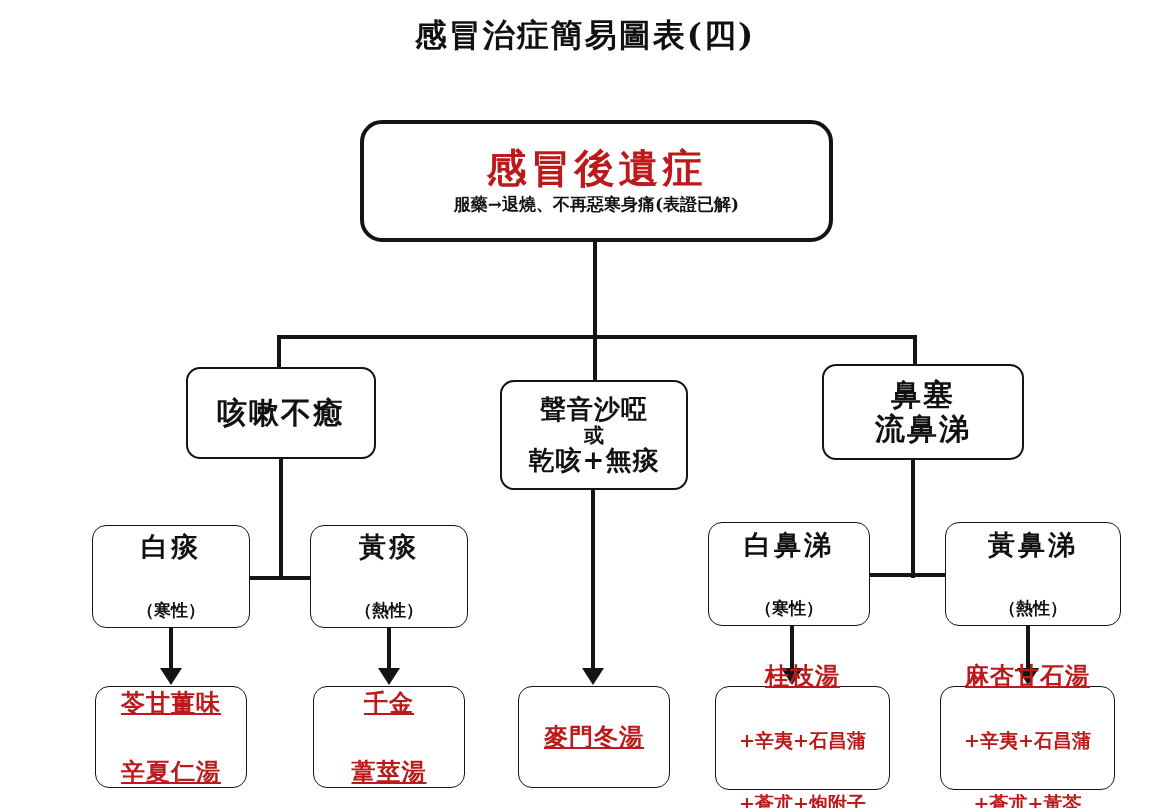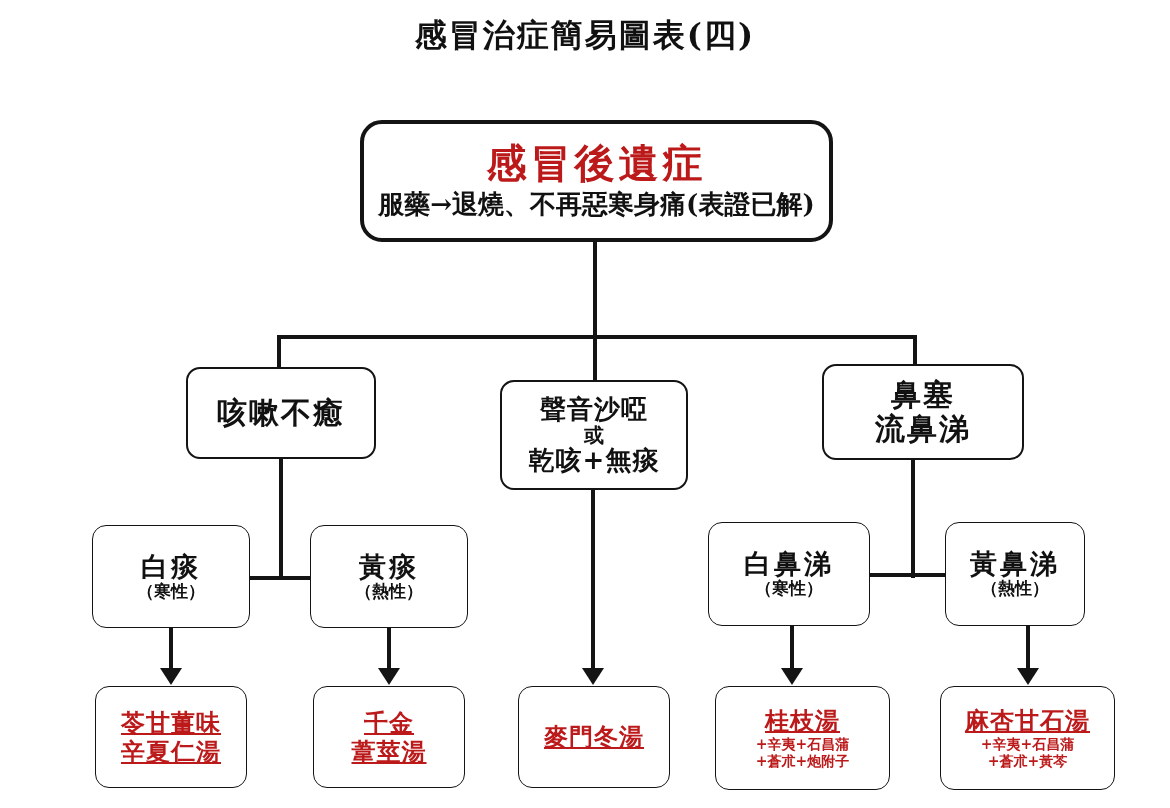--- a/index.html
+++ b/index.html
@@ -48,44 +48,45 @@
     text-align: center;
     z-index: 3;
     font-family: "DejaVu Serif", "Liberation Serif", serif;
   }
   .node.thick {
     border-width: 4px;
     border-radius: 22px;
   }
   .node.thin {
     border-width: 1.6px;
+    gap: 39px;
   }
 
   .line-red {
     color: #BC1A1A;
     font-weight: bold;
     white-space: nowrap;
   }
   .line-black {
     color: #111111;
     font-weight: bold;
     white-space: nowrap;
   }
   .u { text-decoration: underline; text-underline-offset: 2px; }
 
   
   .t-root-main { font-size: 40px; letter-spacing: 4px; line-height: 1.05; }
-  .t-root-sub  { font-size: 26px; letter-spacing: 0px; line-height: 1.15; margin-top: 6px;}
+  .t-root-sub  { font-size: 17px; letter-spacing: 0px; line-height: 1.15; margin-top: 6px;}
   .t-lvl2-big  { font-size: 30px; letter-spacing: 2px; line-height: 1.15; }
   .t-lvl2-mid  { font-size: 26px; letter-spacing: 1px; line-height: 1.12; }
   .t-lvl2-sm   { font-size: 20px; letter-spacing: 0px; line-height: 1.12; }
   .t-lvl3-big  { font-size: 27px; letter-spacing: 3px; line-height: 1.12; }
   .t-lvl3-sm   { font-size: 17px; letter-spacing: 0px; line-height: 1.15; }
   .t-rx-big    { font-size: 24px; letter-spacing: 1px; line-height: 1.22; }
-  .t-rx-sm     { font-size: 14px; letter-spacing: 0px; line-height: 1.22; }
+  .t-rx-sm     { font-size: 19px; letter-spacing: 0px; line-height: 1.22; }
 
   
   .conn {
     position: absolute;
     background: #141414;
     z-index: 1;
   }
   .conn.v { width: 4px; }
   .conn.h { height: 4px; }
 
@@ -165,21 +166,21 @@
   <div class="node thin" style="left:310px; top:525px; width:158px; height:103px;">
     <div class="line-black t-lvl3-big">黃痰</div>
     <div class="line-black t-lvl3-sm">（熱性）</div>
   </div>
 
   <div class="node thin" style="left:708px; top:522px; width:162px; height:104px;text-align:center;">
     <div class="line-black t-lvl3-big">白鼻涕</div>
     <div class="line-black t-lvl3-sm">（寒性）</div>
   </div>
 
-  <div class="node thin" style="left:945px; top:522px; width:140px; height:104px;">
+  <div class="node thin" style="left:945px; top:522px; width:176px; height:104px;">
     <div class="line-black t-lvl3-big">黃鼻涕</div>
     <div class="line-black t-lvl3-sm">（熱性）</div>
   </div>
 
   <div class="node thin" style="left:95px; top:686px; width:152px; height:102px;align-items:center;">
     <div class="line-red t-rx-big u">苓甘薑味</div>
     <div class="line-red t-rx-big u">辛夏仁湯</div>
   </div>
 
   <div class="node thin" style="left:313px; top:686px; width:152px; height:102px;">

